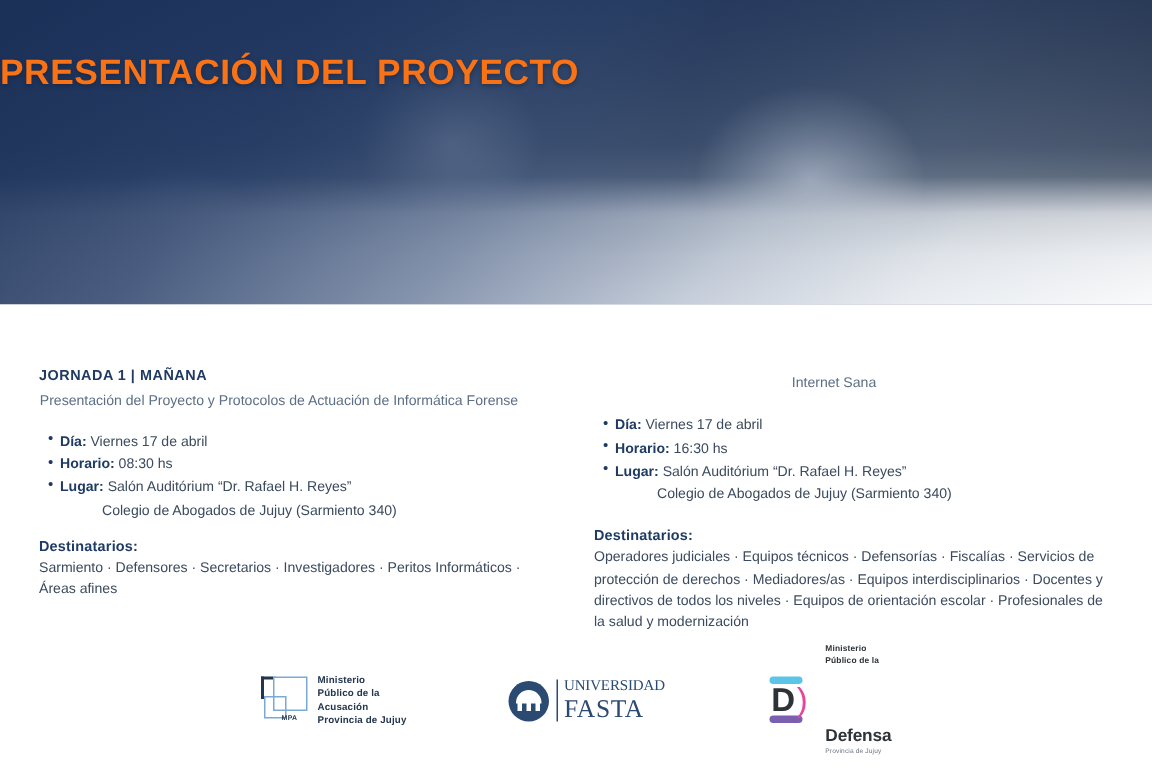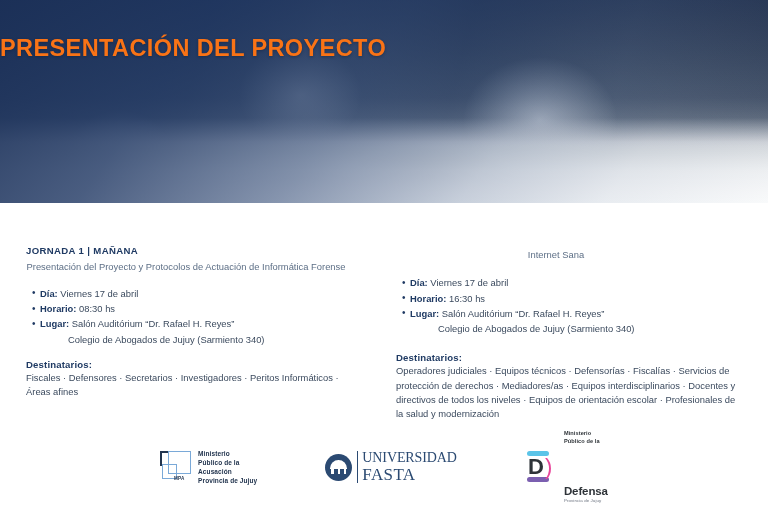--- a/index.html
+++ b/index.html
@@ -274,21 +274,21 @@
   .fasta-bars i:nth-child(2) { height: 10px; }
   .fasta-bars i:nth-child(3) { height: 7px; }
   .fasta-words {
     border-left: 1.7px solid #2b4a72;
     padding-left: 4px;
     line-height: 1;
   }
   .fasta-l1 {
     display: block;
     font-family: "Liberation Serif", serif;
-    font-size: 14px;
+    font-size: 10px;
     letter-spacing: -0.1px;
     color: #2b4a72;
     line-height: 1.05;
     text-align: right;
   }
   .fasta-l2 {
     display: block;
     font-family: "Liberation Serif", serif;
     font-size: 17px;
     font-weight: 400;
@@ -391,21 +391,21 @@
             <span>08:30 hs</span>
           </li>
           <li>
             <b>Lugar:</b>
             <span>Salón Auditórium “Dr. Rafael H. Reyes”</span>
             <span class="subline">Colegio de Abogados de Jujuy (Sarmiento 340)</span>
           </li>
         </ul>
 
         <h3 class="dest-title">Destinatarios:</h3>
-        <p class="dest-body">Fiscales · Defensores · Secretarios · Investigadores · Peritos Informáticos · Áreas afines</p>
+        <p class="dest-body">Sarmiento · Defensores · Secretarios · Investigadores · Peritos Informáticos · Áreas afines</p>
       </div>
 
       <div class="col col-right">
         <p class="jornada-desc">Internet Sana</p>
 
         <ul class="detail-list">
           <li>
             <b>Día:</b>
             <span>Viernes 17 de abril</span>
           </li>

